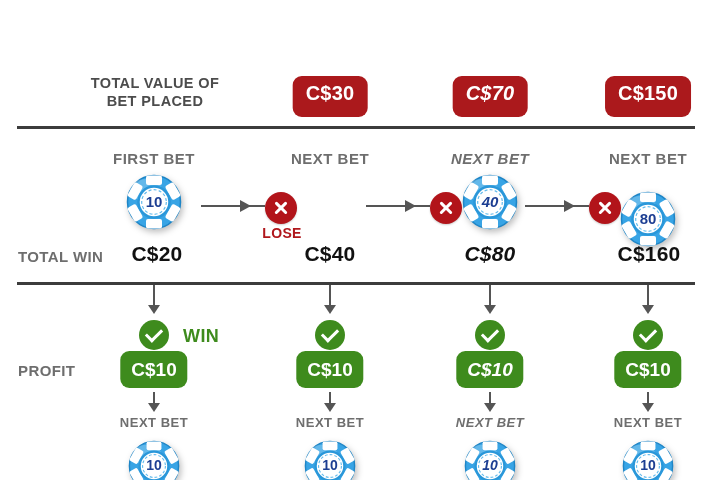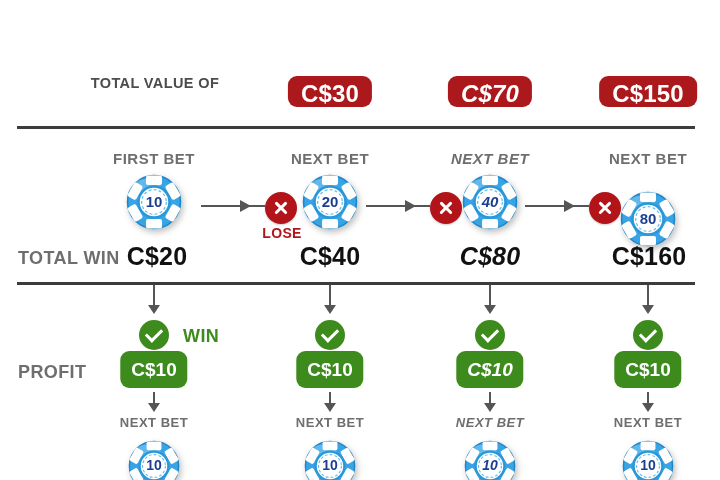--- a/index.html
+++ b/index.html
@@ -16,22 +16,22 @@
   .canvas{
     position:relative;width:720px;height:480px;background:#ffffff;
     font-family:"Liberation Sans",sans-serif;font-weight:700;overflow:hidden;margin-top:43px;
   }
   .abs{position:absolute;}
   .cc{transform:translateX(-50%);white-space:nowrap;}
 
   
   .title{left:155px;top:31px;text-align:center;color:var(--title-gray);
          font-size:14.5px;line-height:18px;letter-spacing:.4px;}
-  .red-badge{top:33px;height:31px;line-height:35px;padding:0 13px;border-radius:9px;
-             background:var(--red);color:#fff;font-size:24px;letter-spacing:.2px;}
+  .red-badge{top:33px;height:41px;line-height:35px;padding:0 13px;border-radius:9px;
+             background:var(--red);color:#fff;font-size:20px;letter-spacing:.2px;}
 
   .divider{left:17px;width:678px;height:3px;background:var(--divider);}
 
   
   .step-label{top:107px;color:var(--label-gray);font-size:15px;letter-spacing:.5px;}
   .next-label{top:372px;color:var(--label-gray);font-size:13px;letter-spacing:.5px;}
 
   
   .chip{width:56px;height:56px;transform:translate(-50%,-50%);}
   .chip svg{display:block;width:100%;height:100%;filter:drop-shadow(2px 3px 3px rgba(0,0,0,.25));}
@@ -62,22 +62,22 @@
   .lose-label{top:182px;color:#b0171c;font-size:14px;letter-spacing:.3px;}
 
   .win-circle{top:277px;width:30px;height:30px;margin-left:-15px;border-radius:50%;
               background:var(--green);}
   .win-circle i{position:absolute;left:50%;top:50%;width:13px;height:7px;
     border-left:3px solid #fff;border-bottom:3px solid #fff;
     transform:translate(-50%,-65%) rotate(-45deg);}
   .win-label{left:183px;top:283px;color:var(--green);font-size:18px;letter-spacing:.4px;}
 
   
-  .caption{left:18px;color:var(--label-gray);font-size:18px;letter-spacing:.4px;}
-  .total-value{top:199px;color:#111;font-size:25px;letter-spacing:.2px;}
+  .caption{left:18px;color:var(--label-gray);font-size:15px;letter-spacing:.4px;}
+  .total-value{top:199px;color:#111;font-size:21px;letter-spacing:.2px;}
   .green-badge{top:308px;height:37px;line-height:37px;padding:0 11px;border-radius:9px;
                background:var(--green);color:#fff;font-size:19px;}
 
   
   .cx1{left:154px;} .cx2{left:330px;} .cx3{left:490px;font-style:italic;} .cx4{left:648px;}
 </style>
 </head>
 <body>
 
 <svg width="0" height="0" style="position:absolute" aria-hidden="true">
@@ -96,43 +96,38 @@
       <circle cx="28" cy="28" r="15.5" fill="#ffffff" stroke="#2a97d9" stroke-width="2.5"></circle>
       <circle cx="28" cy="28" r="12.3" fill="none" stroke="#63bbec" stroke-width="1.2" stroke-dasharray="3 2.2"></circle>
     </g>
   </defs>
 </svg>
 
 <div class="canvas">
 
   <div class="abs cc title">
     <div>TOTAL VALUE OF</div>
+    <div>BET PLACED</div>
   </div>
   <div class="abs cc red-badge cx2">C$30</div>
   <div class="abs cc red-badge cx3">C$70</div>
   <div class="abs cc red-badge cx4">C$150</div>
 
   <div class="abs divider" style="top:83px"></div>
 
   <div class="abs cc step-label cx1">FIRST BET</div>
   <div class="abs cc step-label cx2">NEXT BET</div>
   <div class="abs cc step-label cx3">NEXT BET</div>
   <div class="abs cc step-label cx4">NEXT BET</div>
 
   <div class="abs chip cx1" style="top:159px">
     <svg viewBox="0 0 56 56">
         <use href="#chipbase"></use>
       </svg>
     <span class="chip-num">10</span>
-  </div>
-  <div class="abs chip cx2" style="top:159px">
-    <svg viewBox="0 0 56 56">
-        <use href="#chipbase"></use>
-      </svg>
-    <span class="chip-num">20</span>
   </div>
   <div class="abs chip cx3" style="top:159px">
     <svg viewBox="0 0 56 56">
         <use href="#chipbase"></use>
       </svg>
     <span class="chip-num">40</span>
   </div>
   <div class="abs chip cx4" style="top:176px">
     <svg viewBox="0 0 56 56">
         <use href="#chipbase"></use>

